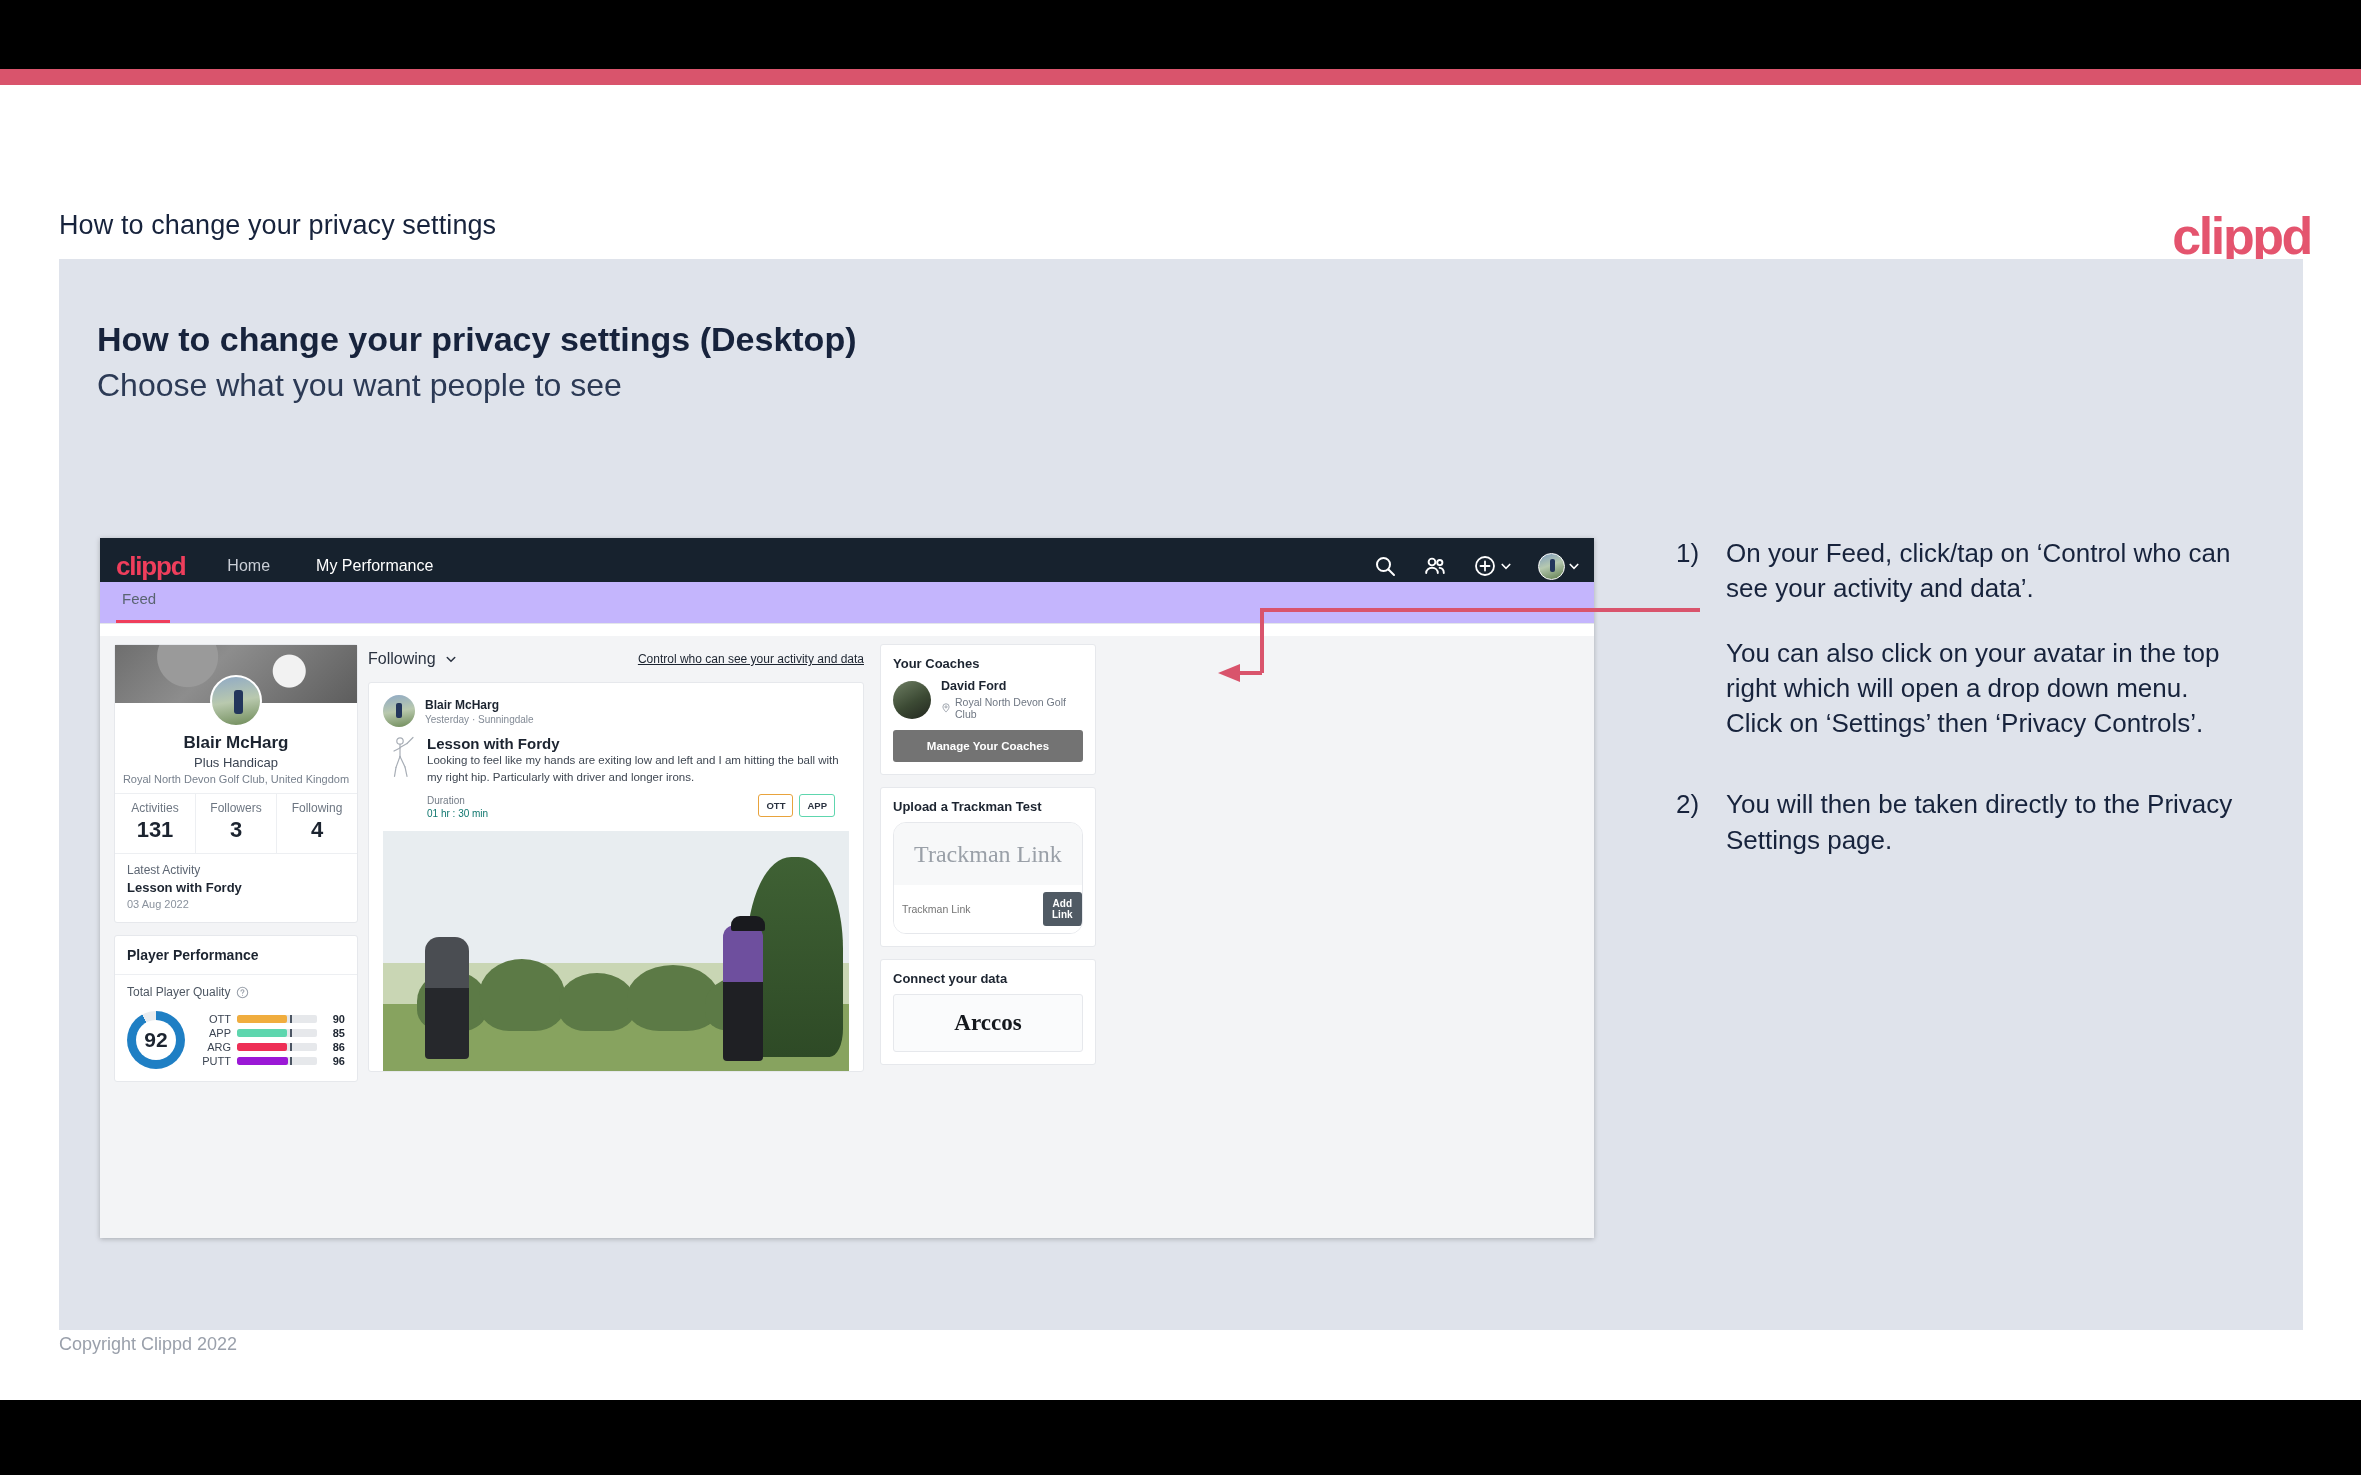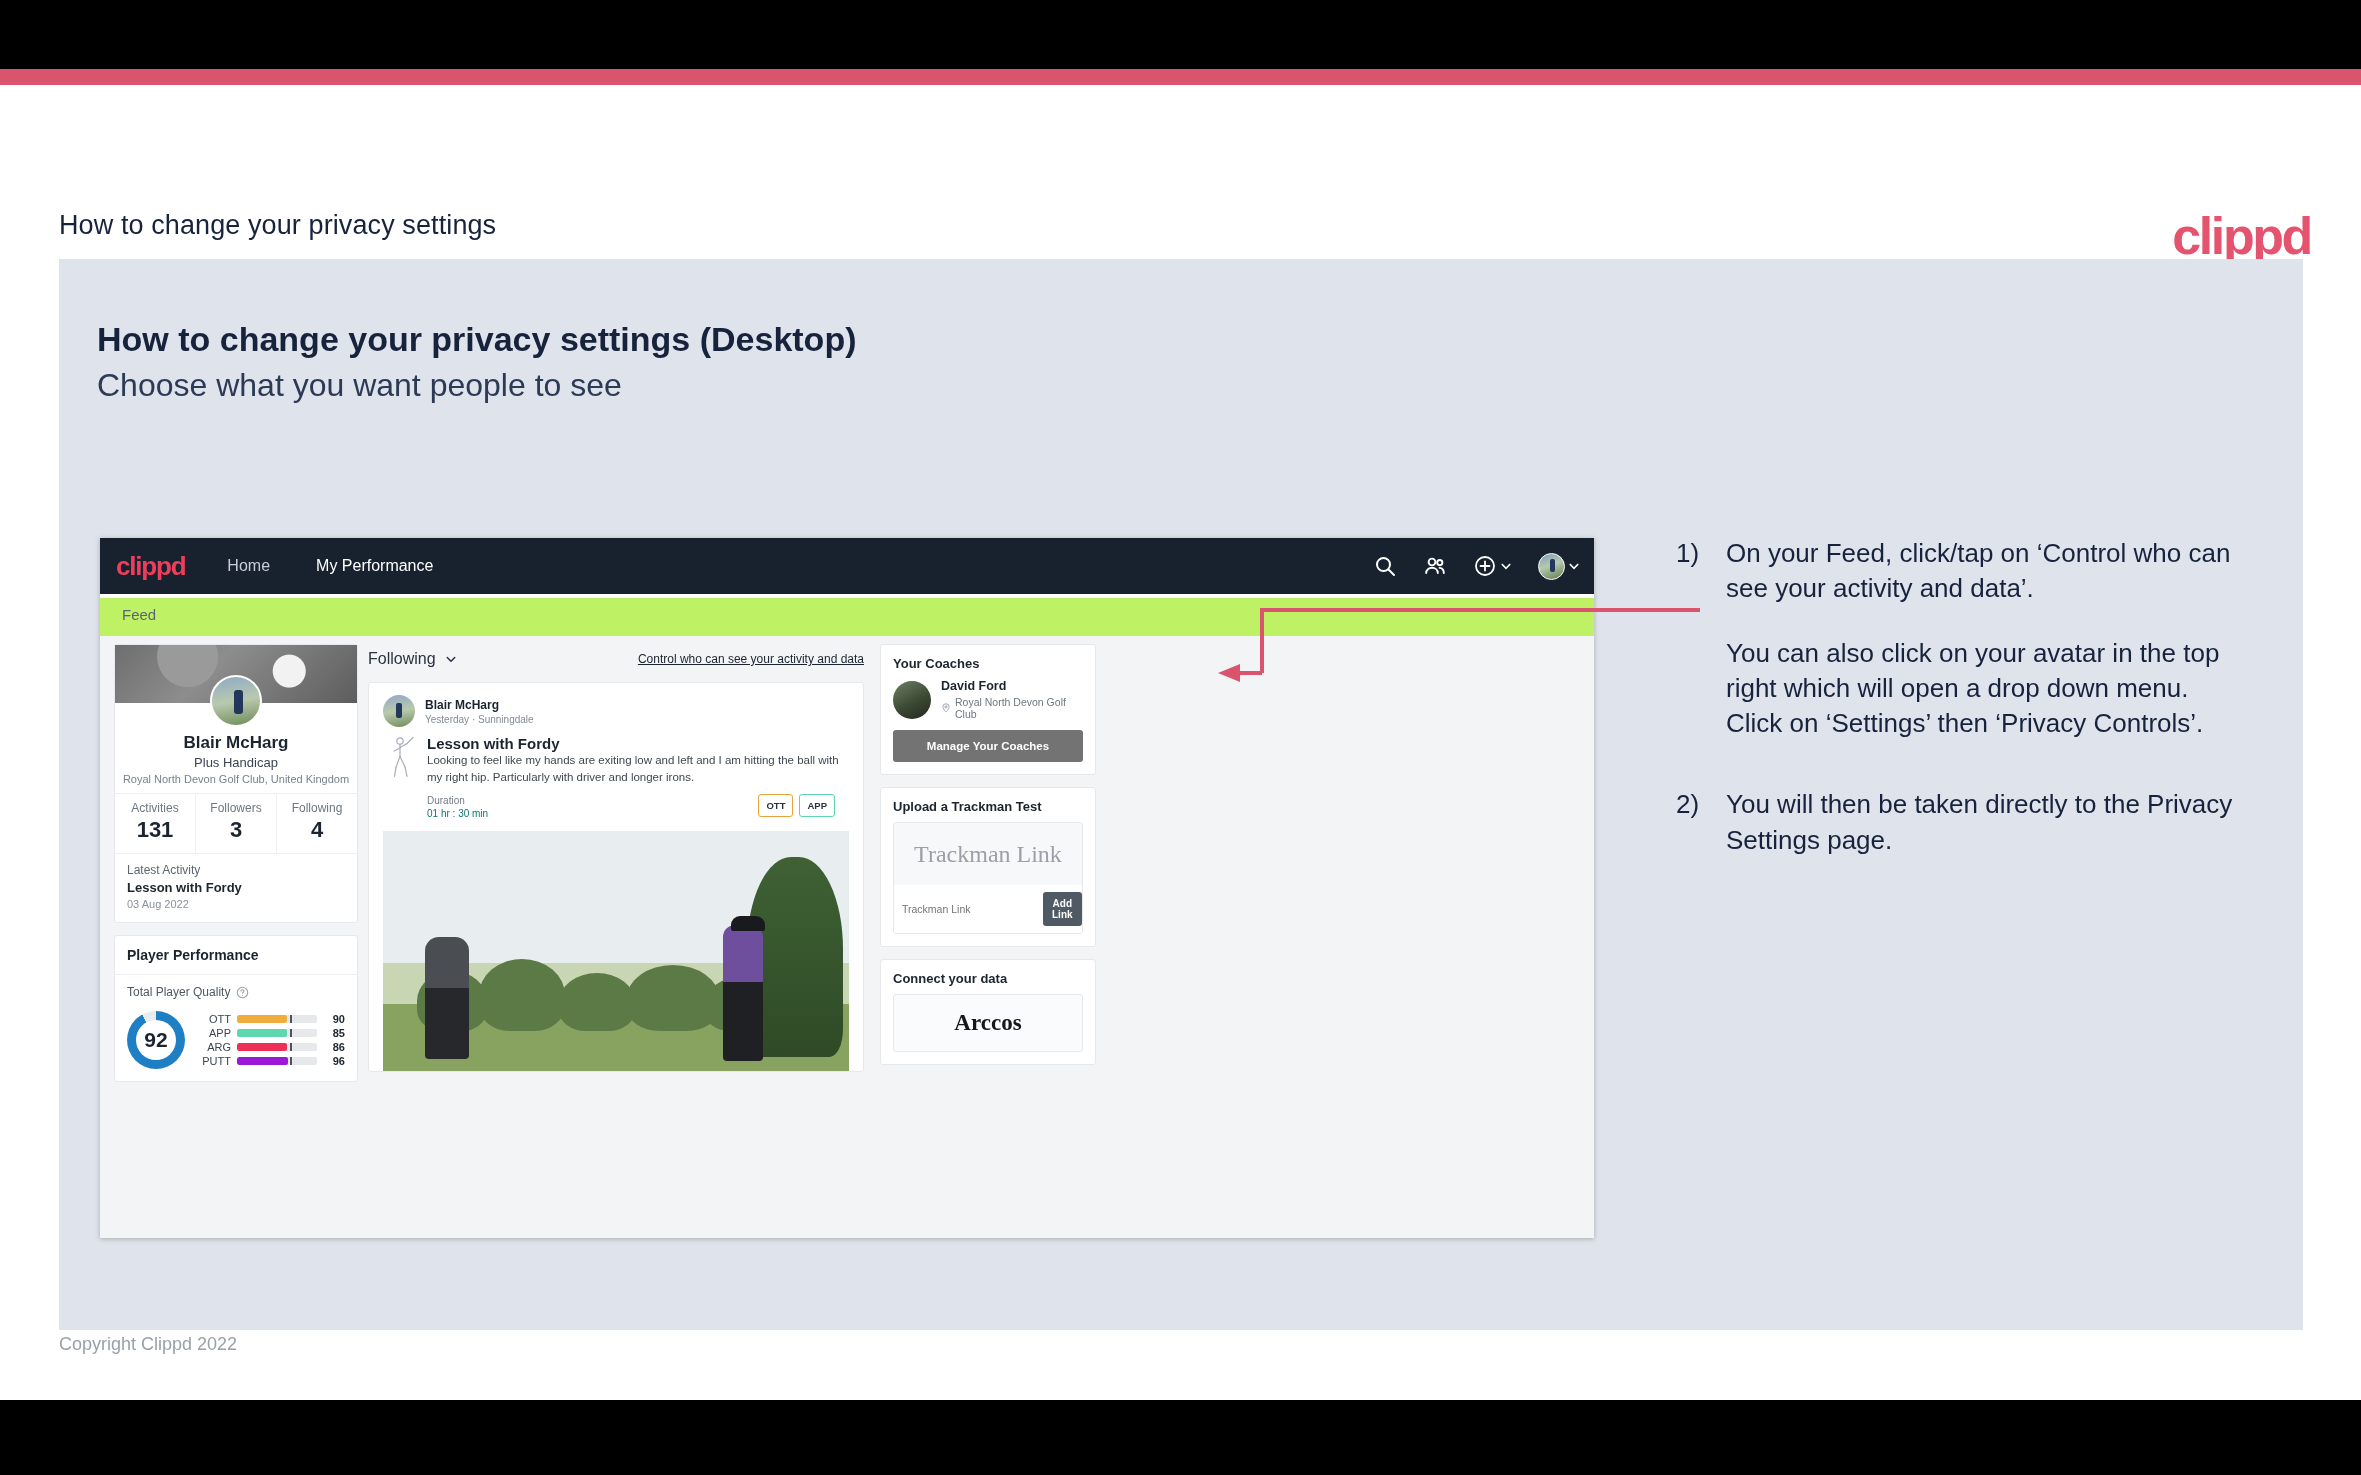--- a/index.html
+++ b/index.html
@@ -84,22 +84,22 @@
     background:linear-gradient(160deg,#7d9bbd 0%,#b6c9b0 45%,#5f7d4d 100%);
     border:1px solid #ffffff; position:relative; overflow:hidden;
   }
   .avatar-top::after{
     content:""; position:absolute; left:11px; top:5px; width:5px; height:13px;
     background:#23365c; border-radius:2px;
   }
 
   
   .app-tabs {
-    position:absolute; left:0; top:60px; width:1494px; height:42px;
-    background:#bef264; border-bottom:1px solid #e3e6ea;
+    position:absolute; left:0; top:44px; width:1494px; height:42px;
+    background:#c4b5fd; border-bottom:1px solid #e3e6ea;
   }
   .app-tab {
     position:absolute; left:22px; top:8px; font-size:15px; color:#5a6472;
   }
   .app-tab-underline {
     position:absolute; left:16px; top:38px; width:54px; height:3px; background:#ef3e5c;
   }
 
   .app-body {
     position:absolute; left:0; top:98px; width:1494px; height:602px;
@@ -245,21 +245,21 @@
     background:linear-gradient(150deg,#6f7f64 0%,#3c4a34 55%,#22261f 100%);
   }
   .coach-name { font-size:12.5px; font-weight:bold; color:#1c2430; }
   .coach-club { font-size:10.5px; color:#6f7783; display:flex; align-items:center; gap:4px; margin-top:3px; }
   .pin-icon { width:10px; height:10px; display:block; }
   .btn-dark {
     display:block; margin:0 12px 12px; height:32px; background:#737373; color:#fff;
     font-size:11.5px; font-weight:bold; border:none; border-radius:3px; width:calc(100% - 24px);
     cursor:pointer;
   }
-  .tm-box { margin:0 12px 12px; border:1px solid #e6e8ec; border-radius:3px; overflow:hidden; }
+  .tm-box { margin:0 12px 12px; border:1px solid #e6e8ec; border-radius:13px; overflow:hidden; }
   .tm-logo {
     height:62px; background:#f7f8f9; display:flex; align-items:center; justify-content:center;
     font-family:"Liberation Serif", serif; font-size:24px; color:#9aa0a8;
   }
   .tm-input-row { display:flex; align-items:center; gap:6px; padding:7px 8px; background:#fff; }
   .tm-input {
     flex:1; border:none; outline:none; font-size:10.5px; color:#8c939d;
     font-family:"Liberation Sans", sans-serif;
   }
   .btn-add {

